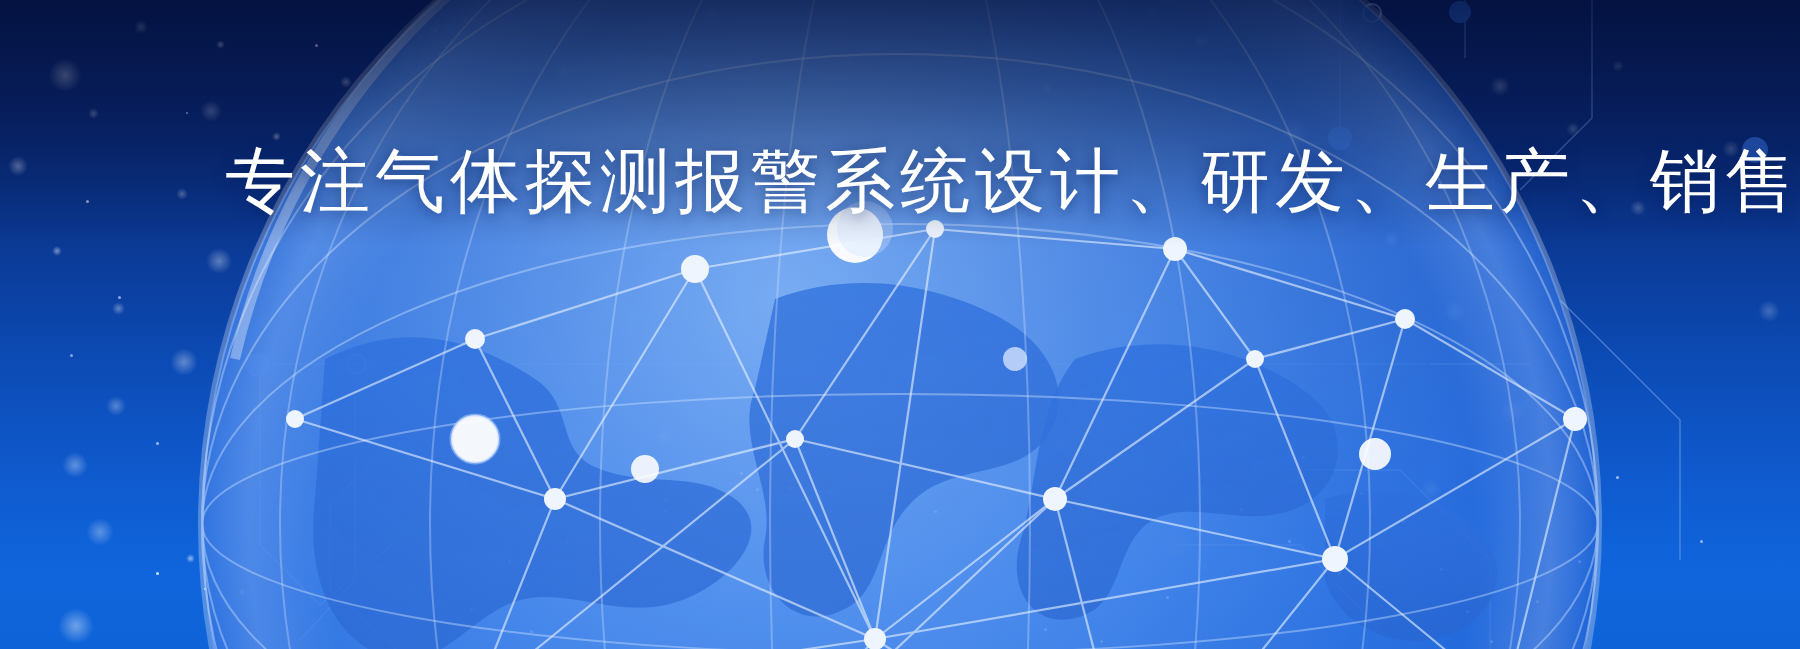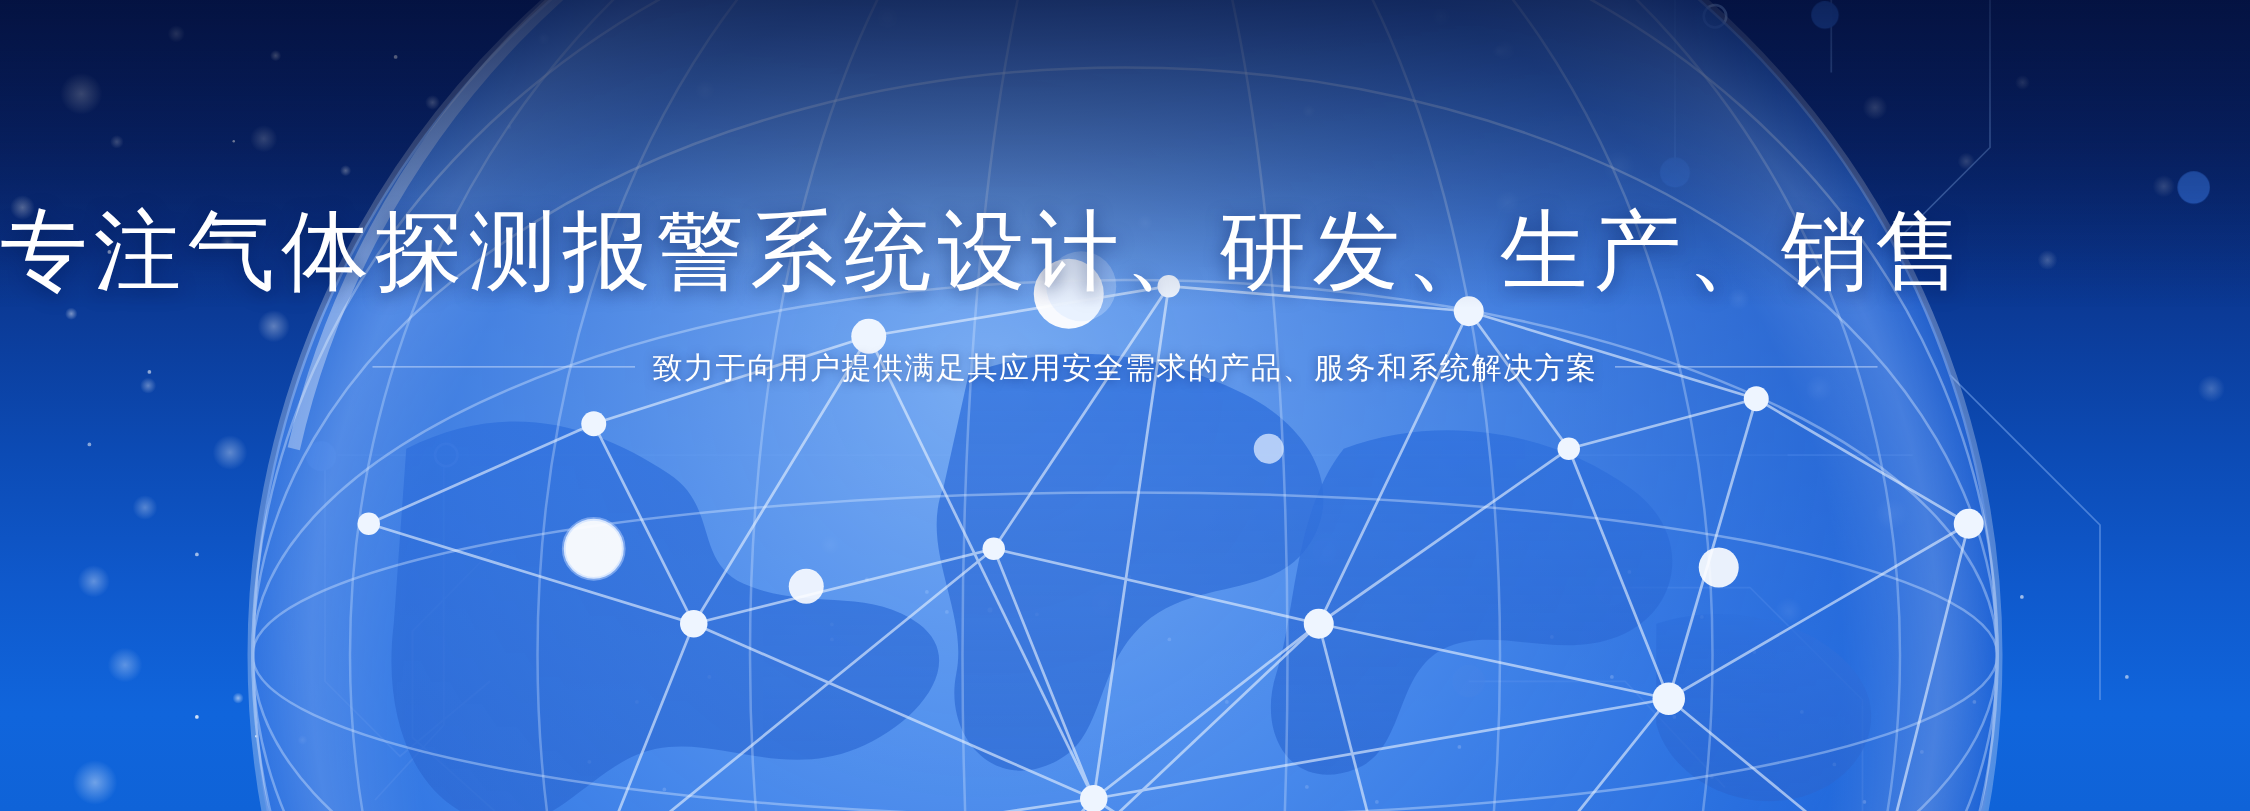--- a/index.html
+++ b/index.html
@@ -53,22 +53,22 @@
     transform: translateX(-50%);
     width: 1450px;
     height: 1450px;
   }
 
   
   .content {
     position: absolute;
     left: 0;
     right: 0;
-    top: 164px;
-    text-align: left;
+    top: 144px;
+    text-align: right;
     z-index: 30;
   }
 
   .headline {
     color: #ffffff;
     font-size: 70px;
     line-height: 1.08;
     letter-spacing: 5px;
     font-weight: 400;
     white-space: nowrap;
@@ -355,20 +355,15 @@
       <path d="M 60 560 A 700 700 0 0 1 560 40" fill="none" stroke="#ffffff" stroke-width="10" opacity="0.35"></path>
     </svg>
   </div>
 
   <div class="layer vignette-top"></div>
 
   <div class="content">
     <div class="headline">专注气体探测报警系统设计、研发、生产、销售</div>
 
 
-    <div class="tagline-row">
-      <div class="rule left"></div>
-      <div class="tagline">致力于向用户提供满足其应用安全需求的产品、服务和系统解决方案</div>
-      <div class="rule right"></div>
-    </div>
   </div>
 
 </div>
 
 </body></html>

